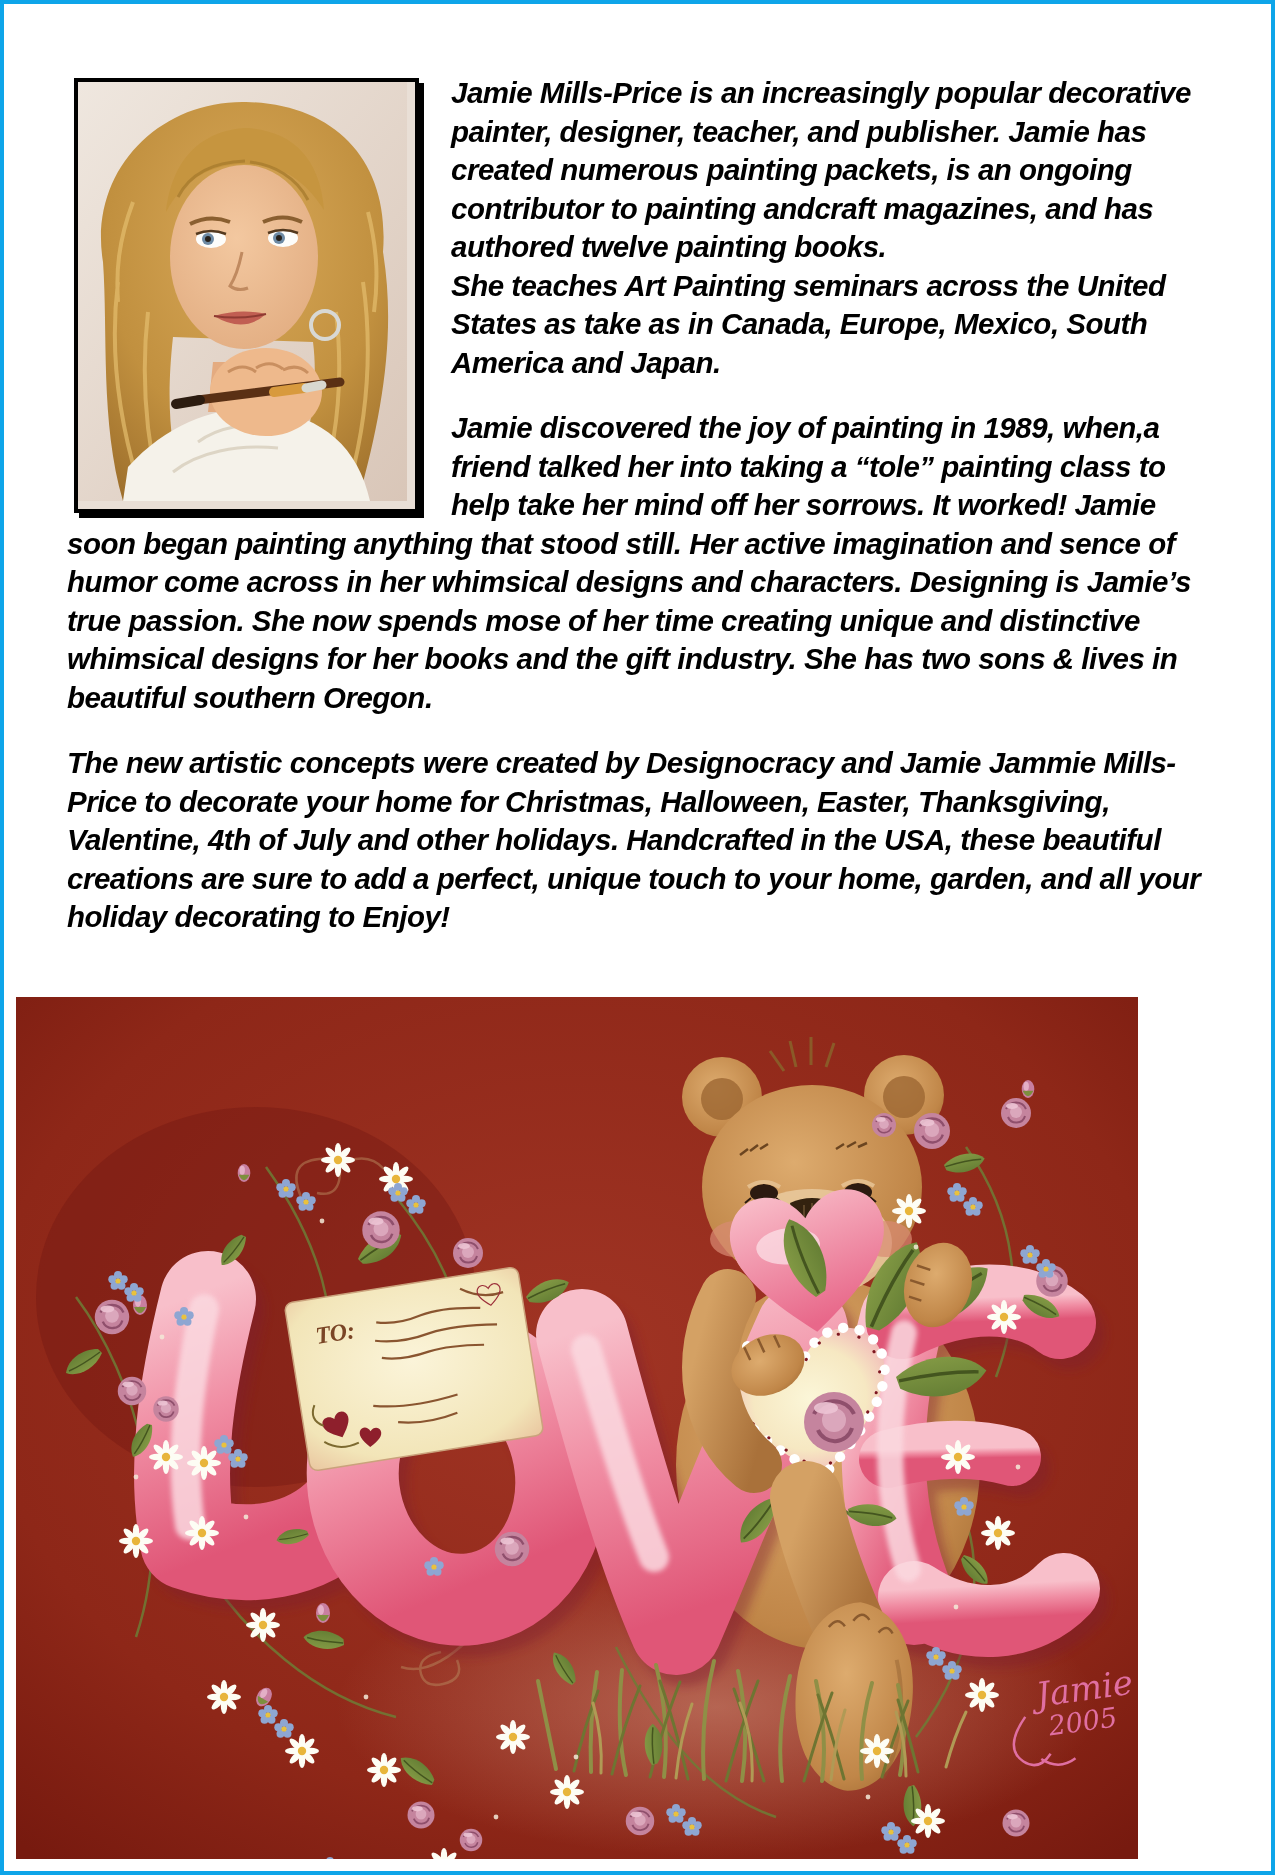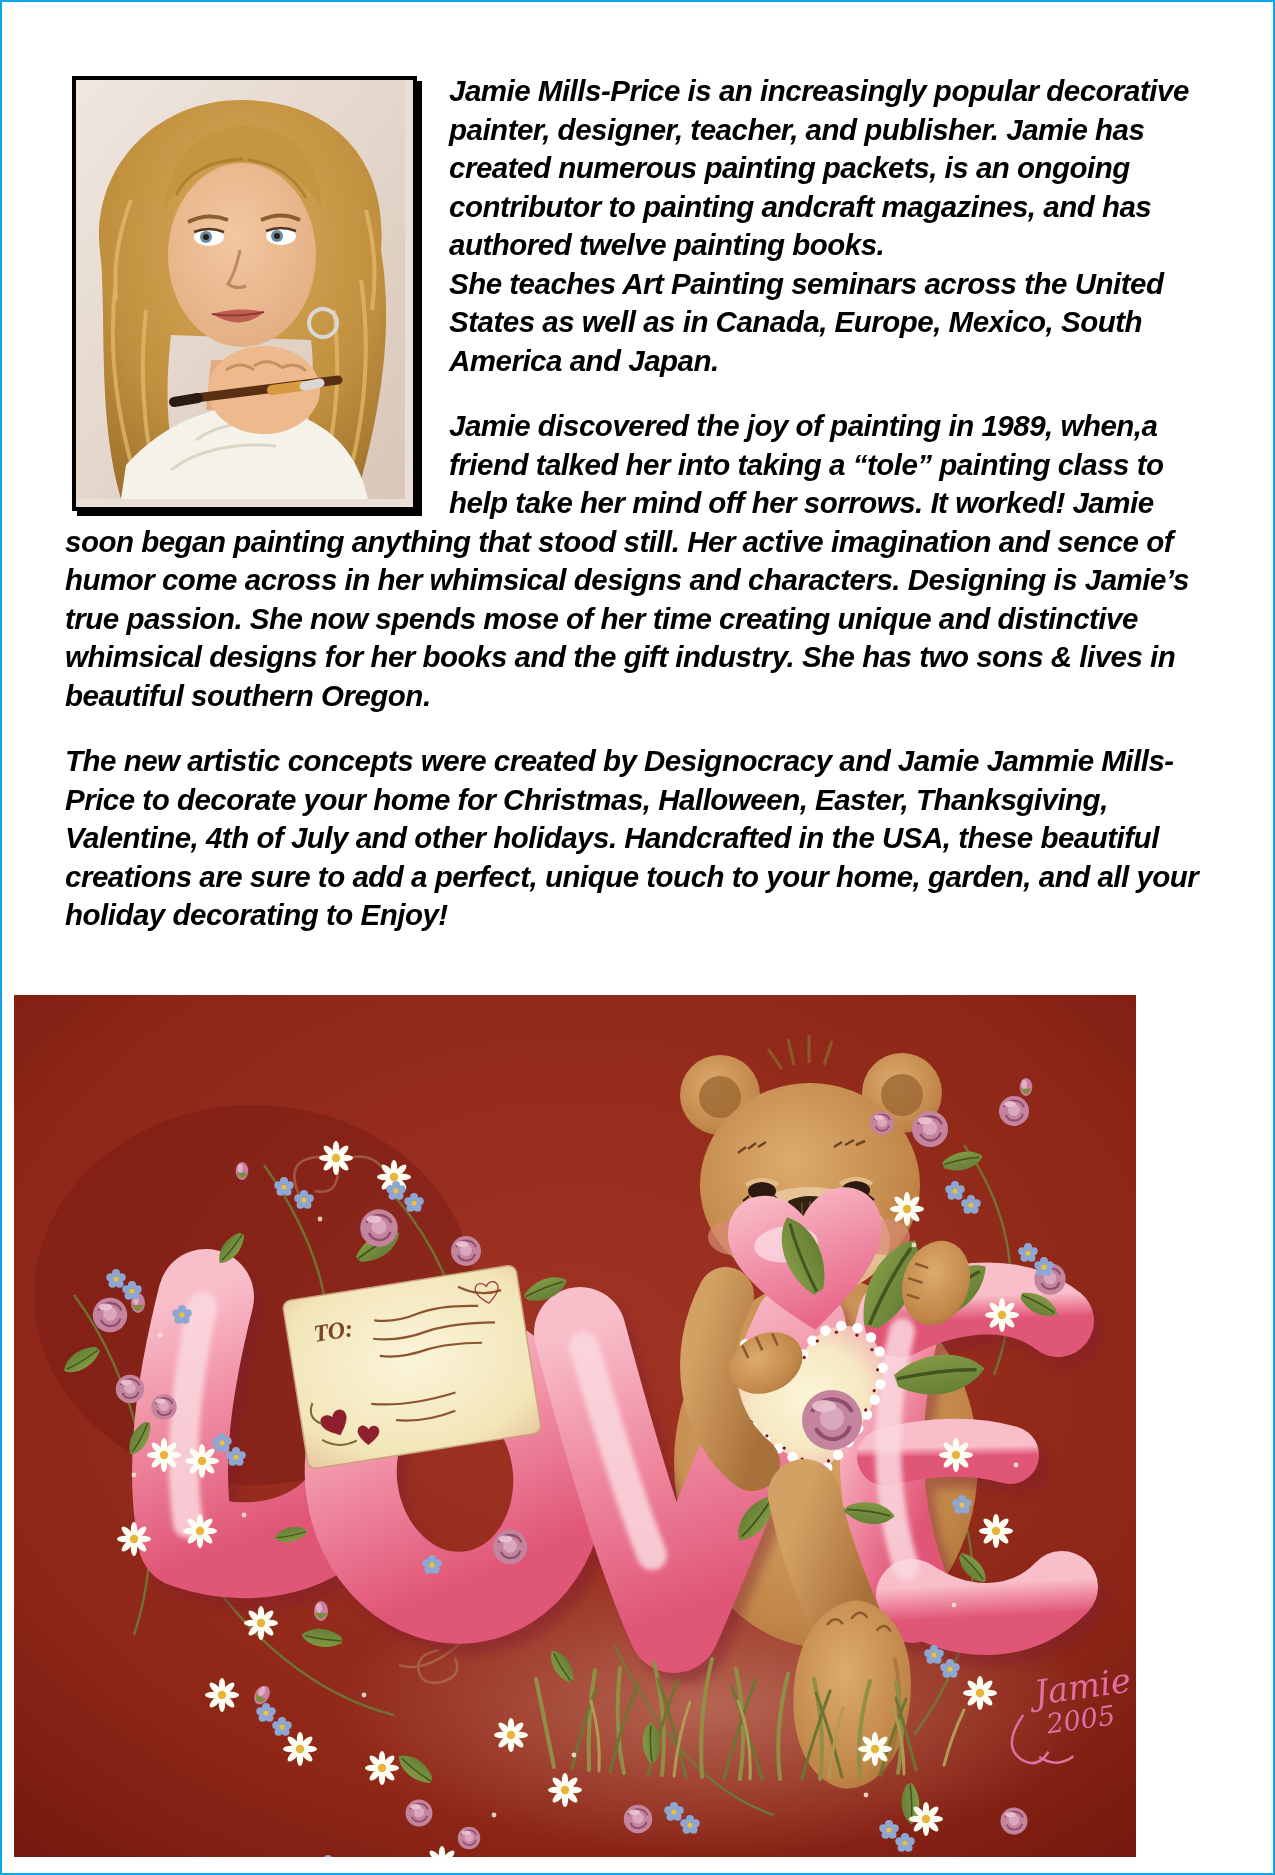--- a/index.html
+++ b/index.html
@@ -1,21 +1,21 @@
 <!DOCTYPE html>
 <html><head>
 <meta charset="utf-8">
 <style>
   html,body{margin:0;padding:0;background:#ffffff;}
   .page{
     position:relative;
     width:1275px;height:1875px;
     box-sizing:border-box;
     background:#ffffff;
-    border:2px solid #0ea5e9;
+    border:4px solid #0ea5e9;
     overflow:hidden;
     font-family:"Liberation Sans", sans-serif;
   }
   .content{padding:70px 60px 0 63px;}
   .photo-frame{
     float:left;
     width:337px;height:427px;
     border:4px solid #000;
     box-shadow:5px 5px 0 #000;
     margin:4px 32px 10px 7px;
@@ -103,21 +103,21 @@
           <path d="M 120 318 L 262 300" stroke="#5a3014" stroke-width="9" stroke-linecap="round"></path>
           <path d="M 98 322 L 122 318" stroke="#2c1c10" stroke-width="10" stroke-linecap="round"></path>
           <path d="M 196 310 L 226 306" stroke="#d89a3e" stroke-width="10" stroke-linecap="round"></path>
           <path d="M 228 306 L 244 303" stroke="#d8d8d0" stroke-width="9" stroke-linecap="round"></path>
         </g>
       </svg>
     </div>
 
     <div class="bio">
       <p><span>Jamie Mills-Price is an increasingly popular decorative painter, designer, teacher, and publisher. Jamie has created numerous painting packets, is an ongoing contributor to painting andcraft magazines, and has authored twelve painting books.</span><br>
-      <span>She teaches Art Painting seminars across the United States as well as in Canada, Europe, Mexico, South America and Japan.</span></p>
+      <span>She teaches Art Painting seminars across the United States as take as in Canada, Europe, Mexico, South America and Japan.</span></p>
       <p>Jamie discovered the joy of painting in 1989, when,a friend talked her into taking a “tole” painting class to help take her mind off her sorrows. It worked! Jamie soon began painting anything that stood still. Her active imagination and sence of humor come across in her whimsical designs and characters. Designing is Jamie’s true passion. She now spends mose of her time creating unique and distinctive whimsical designs for her books and the gift industry. She has two sons &amp; lives in beautiful southern Oregon.</p>
       <p class="p3">The new artistic concepts were created by Designocracy and Jamie Jammie Mills-Price to decorate your home for Christmas, Halloween, Easter, Thanksgiving, Valentine, 4th of July and other holidays. Handcrafted in the USA, these beautiful creations are sure to add a perfect, unique touch to your home, garden, and all your holiday decorating to Enjoy!</p>
     </div>
   </div>
 
   <div class="painting-wrap">
     <svg width="1122" height="862" viewBox="0 0 1122 862">
       <title>LOVE</title>
       <defs>
         <radialGradient id="bgG" cx="0.5" cy="0.42" r="0.75">

